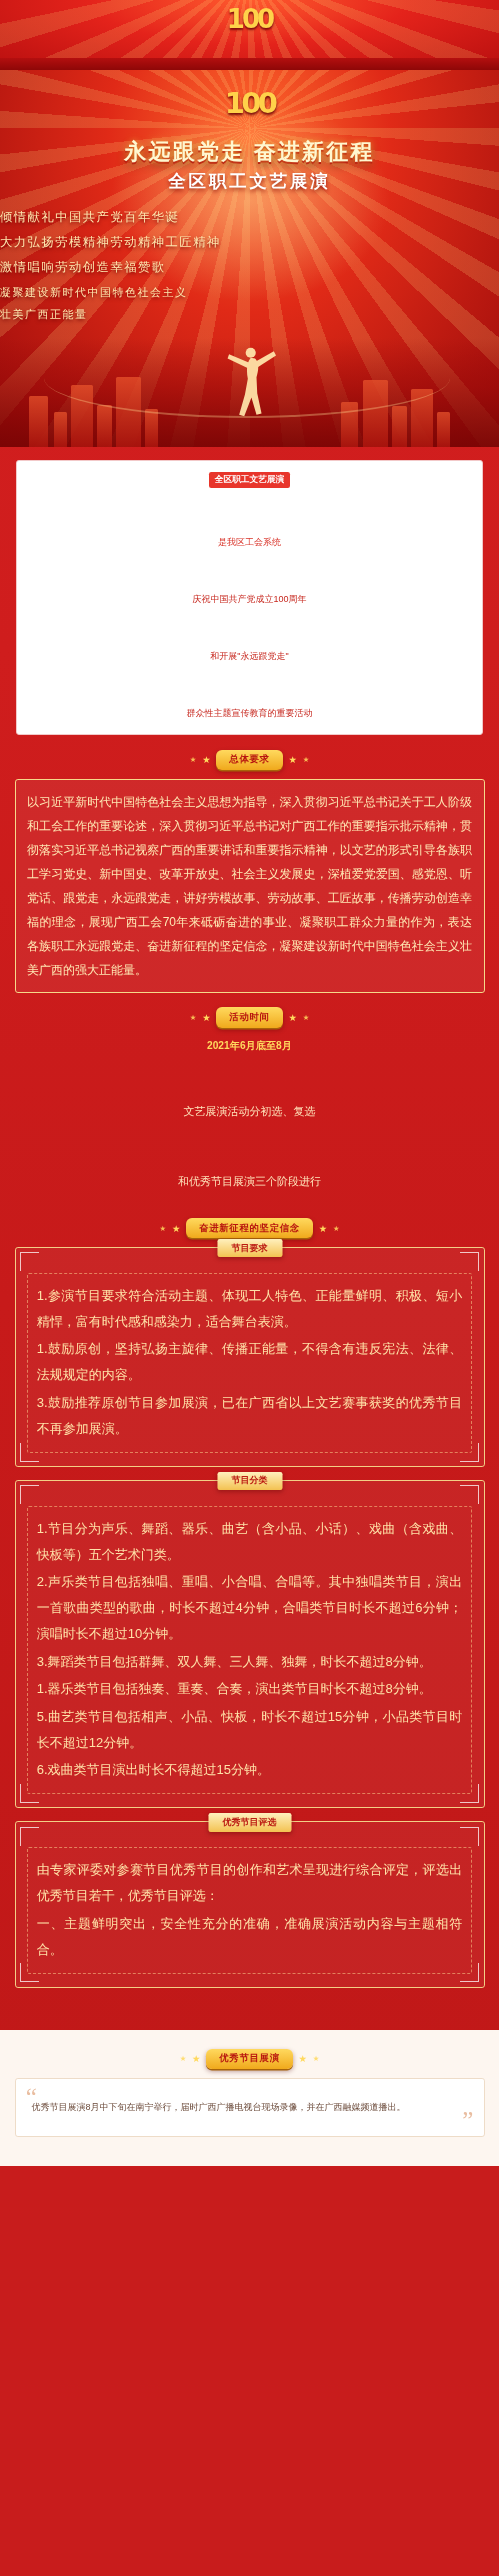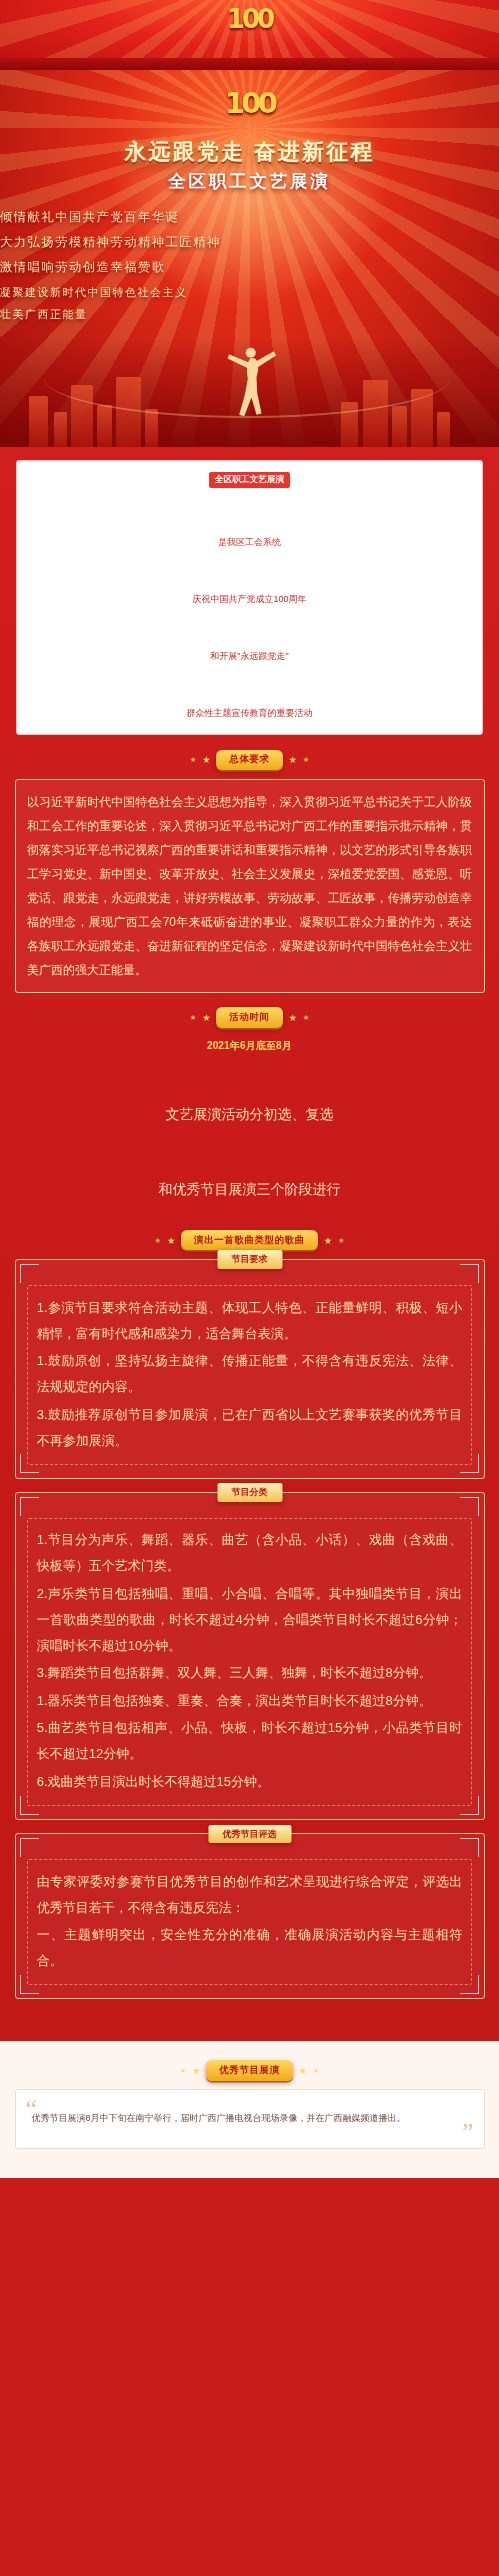--- a/index.html
+++ b/index.html
@@ -156,21 +156,21 @@
     color: #ffe9b4;
     font-size: 12px;
     line-height: 2.0;
     text-align: justify;
   }
 
   .center-block { text-align:center; padding: 2.9px 14.5px 4.4px; }
   .center-block .date {
     color:#ffd95e; font-size: 10.2px; font-weight:bold; margin-bottom: 5.8px;
   }
-  .center-block p { color:#ffe4bb; font-size: 14px; line-height: 1.95; margin-top: 48px; }
+  .center-block p { color:#ffe4bb; font-size: 11px; line-height: 1.95; margin-top: 48px; }
 
   
   .sub-card {
     margin: 0 14.5px 13px;
     border: 0.7px solid #f3cf86;
     border-radius: 2.9px;
     padding: 25px 11.6px 13px;
     position: relative;
     background: rgba(255,255,255,.05);
   }
@@ -304,21 +304,21 @@
     <div class="date">2021年6月底至8月</div>
     <p>文艺展演活动分初选、复选</p>
     <p>和优秀节目展演三个阶段进行</p>
   </div>
 
   <div class="spacer-10"></div>
 
   <div class="sec-head">
     <span class="star small">★</span>
     <span class="star">★</span>
-    <span class="sec-pill">演出一首歌曲类型的歌曲</span>
+    <span class="sec-pill">奋进新征程的坚定信念</span>
     <span class="star">★</span>
     <span class="star small">★</span>
   </div>
 
   <div class="sub-card">
     <div class="tab">节目要求</div>
     <div class="corner-deco tl"></div>
     <div class="corner-deco tr"></div>
     <div class="corner-deco bl"></div>
     <div class="corner-deco br"></div>
@@ -345,21 +345,21 @@
     </div>
   </div>
 
   <div class="sub-card">
     <div class="tab">优秀节目评选</div>
     <div class="corner-deco tl"></div>
     <div class="corner-deco tr"></div>
     <div class="corner-deco bl"></div>
     <div class="corner-deco br"></div>
     <div class="inner">
-      <p>由专家评委对参赛节目优秀节目的创作和艺术呈现进行综合评定，评选出优秀节目若干，不得含有违反宪法：</p>
+      <p>由专家评委对参赛节目优秀节目的创作和艺术呈现进行综合评定，评选出优秀节目若干，优秀节目评选：</p>
       <p>一、主题鲜明突出，安全性充分的准确，准确展演活动内容与主题相符合。</p>
     </div>
   </div>
 
   <div class="spacer-20"></div>
 
   <div class="final-section">
     <div class="sec-head">
       <span class="star small">★</span>
       <span class="star">★</span>

